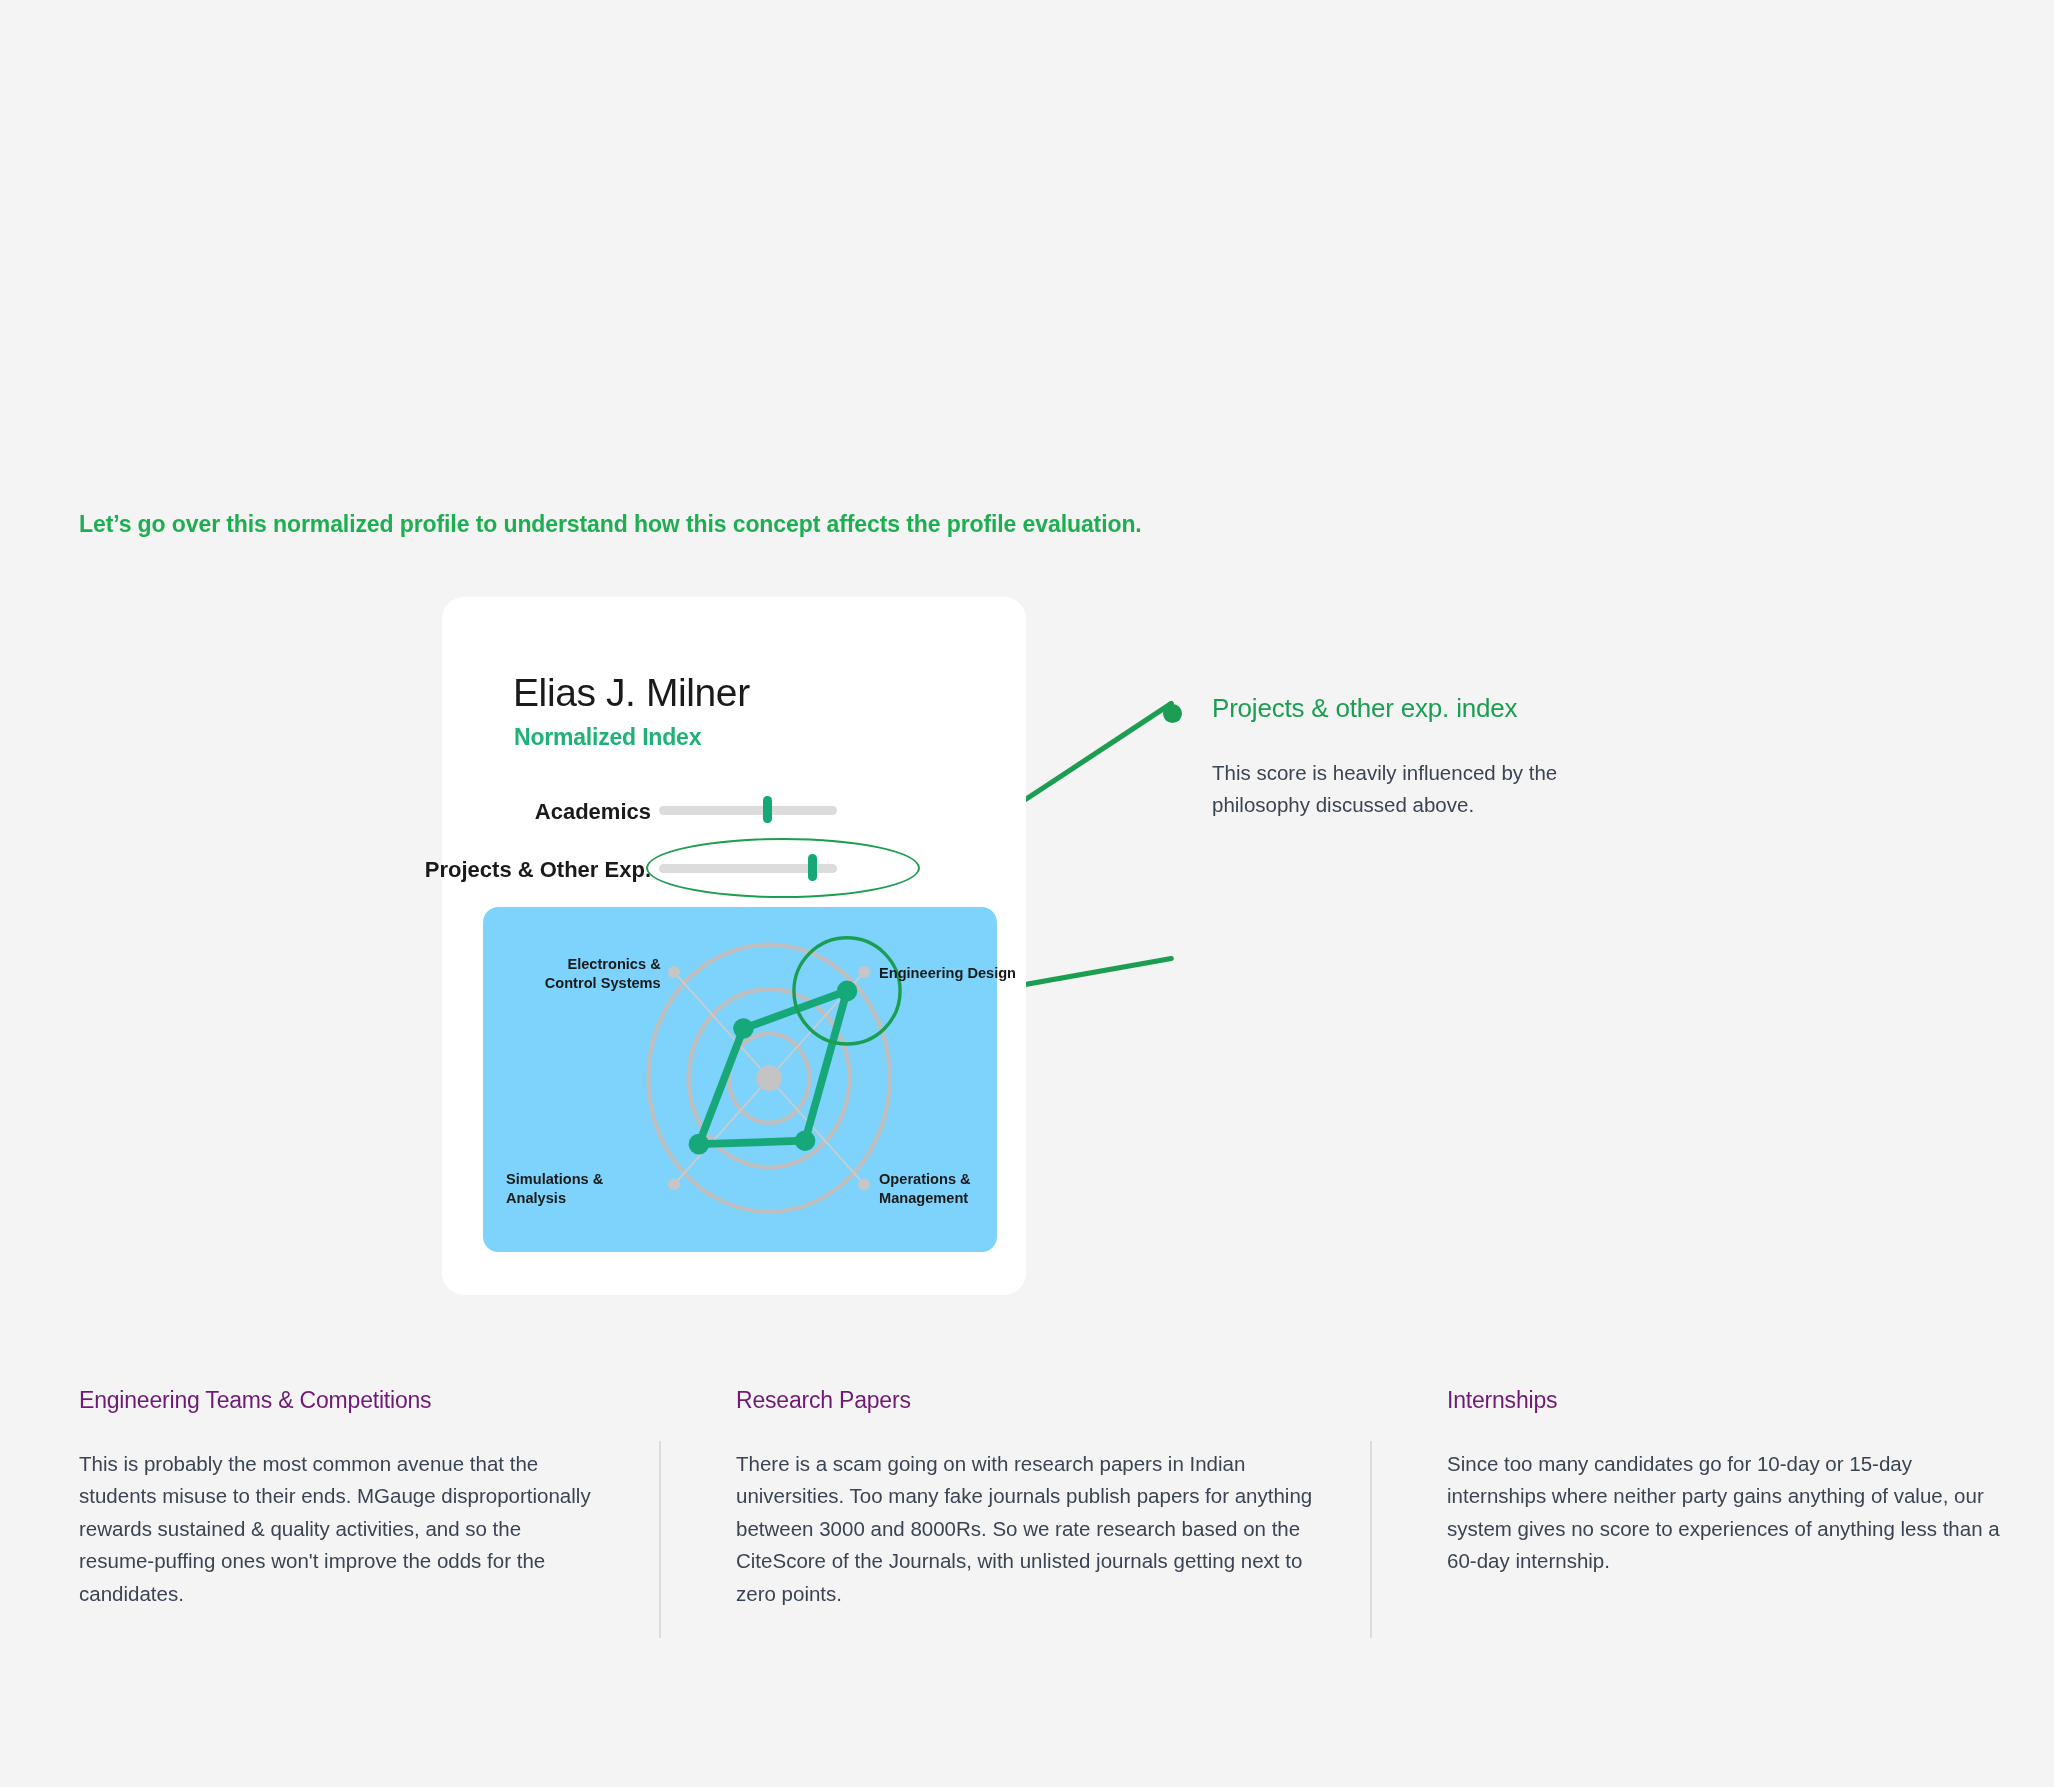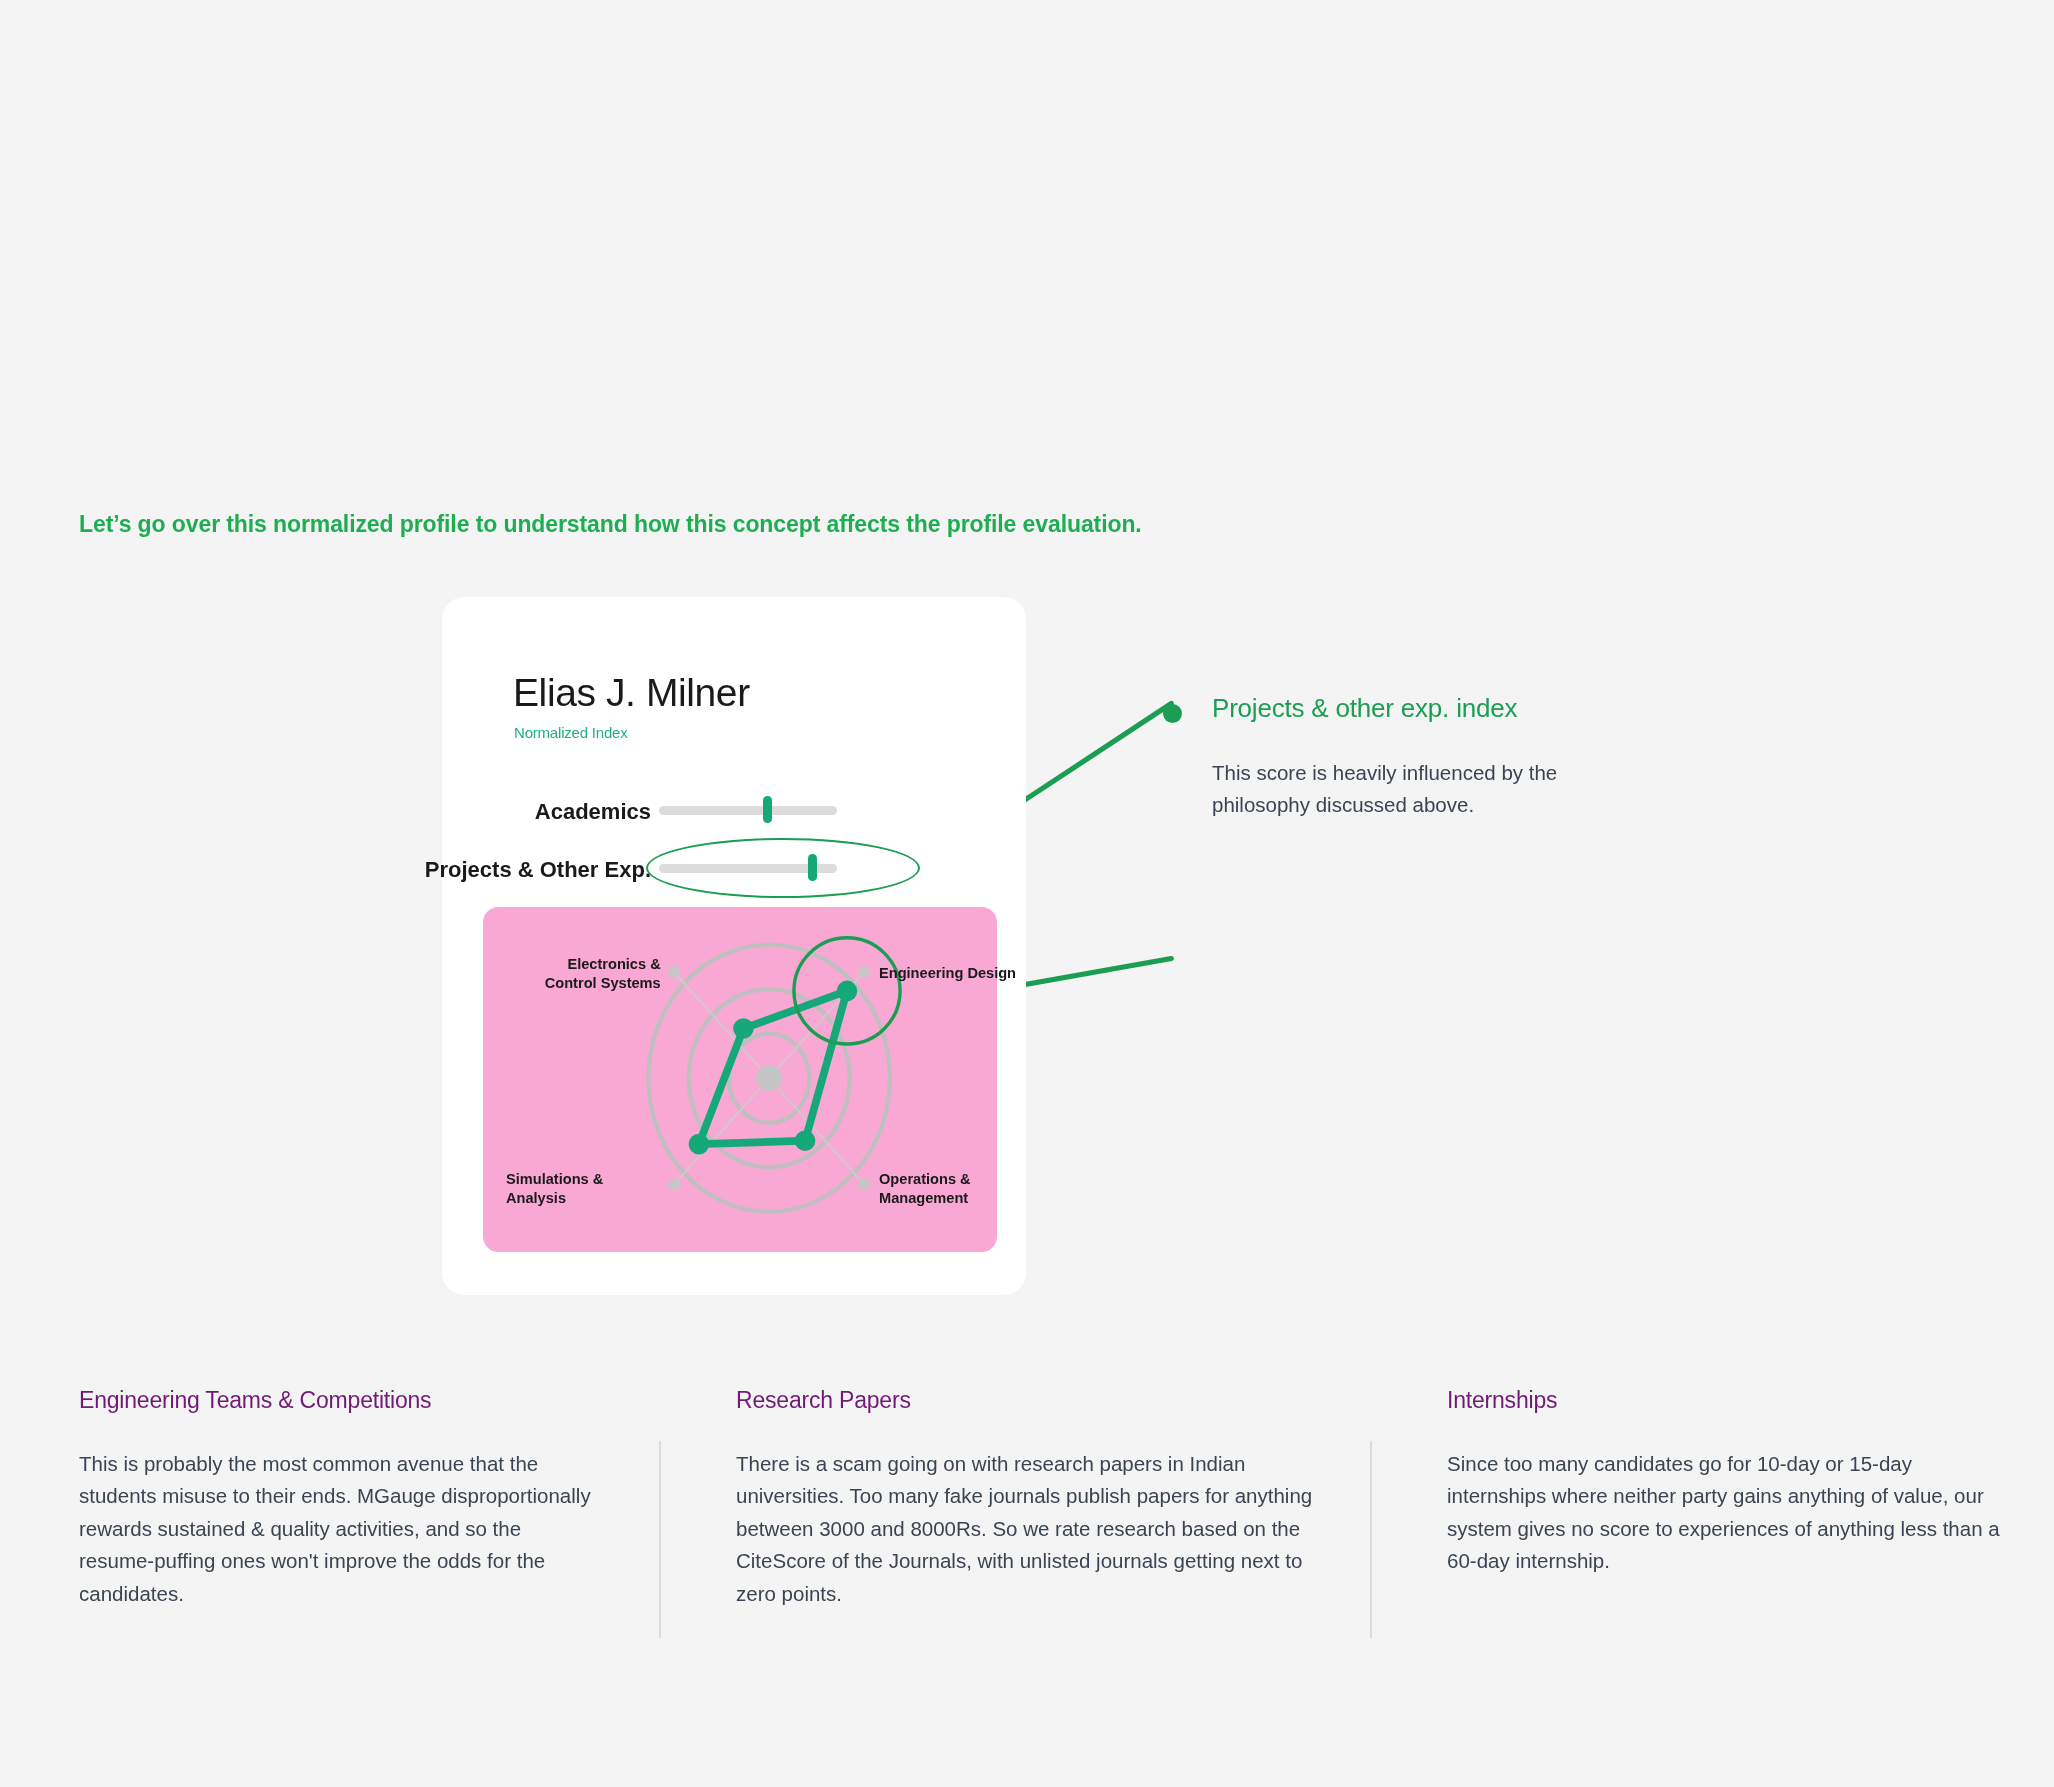--- a/index.html
+++ b/index.html
@@ -57,22 +57,22 @@
     top: 74px;
     font-size: 39px;
     font-weight: 400;
     color: #1a1a1a;
     letter-spacing: -0.4px;
   }
   .card-subtitle {
     position: absolute;
     left: 72px;
     top: 127px;
-    font-size: 15px;
-    font-weight: normal;
+    font-size: 23px;
+    font-weight: bold;
     color: #1eb277;
     letter-spacing: -0.2px;
   }
 
   .slider-row { position: absolute; height: 34px; }
   .slider-row .slider-label {
     position: absolute;
     right: 0;
     top: 6.8px;
     font-size: 22px;
@@ -101,21 +101,21 @@
     border-radius: 50%;
   }
 
   
   .radar-panel {
     position: absolute;
     left: 41px;
     top: 310px;
     width: 514px;
     height: 345px;
-    background: #f9a8d4;
+    background: #7dd3fc;
     border-radius: 15.4px;
     overflow: visible;
   }
   .radar-label {
     position: absolute;
     font-size: 14.6px;
     font-weight: bold;
     color: #1a1a1a;
     line-height: 1.28;
     white-space: nowrap;

